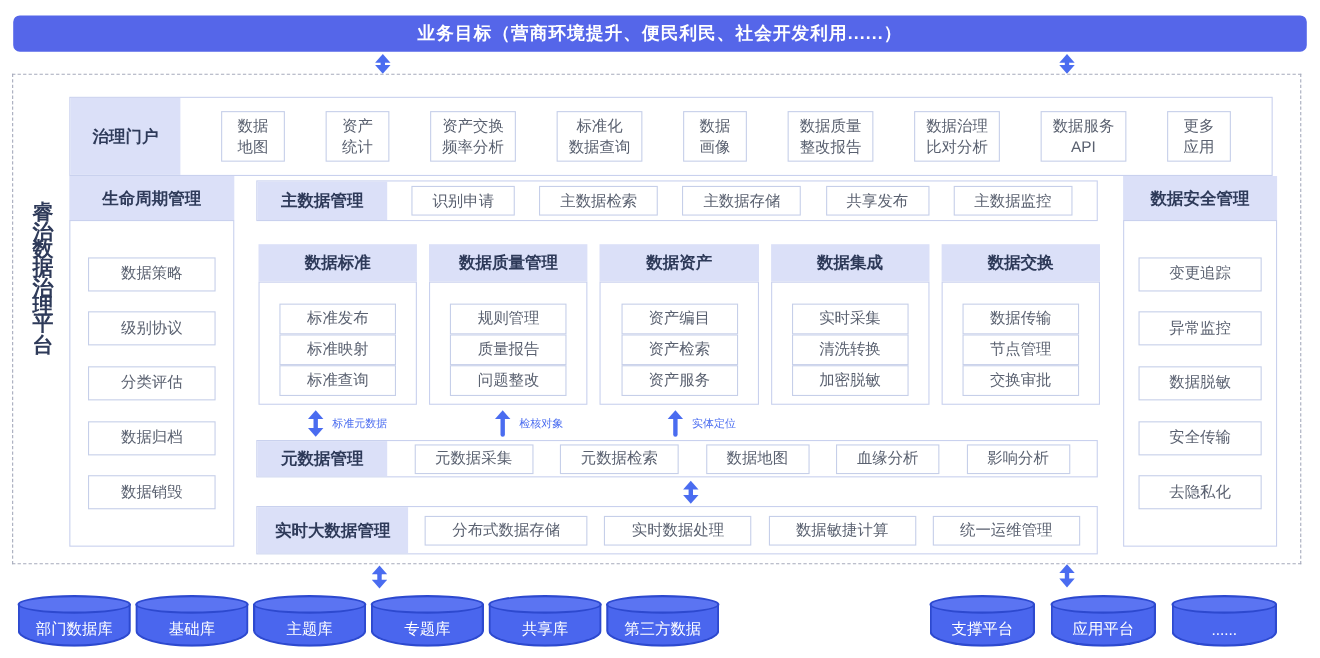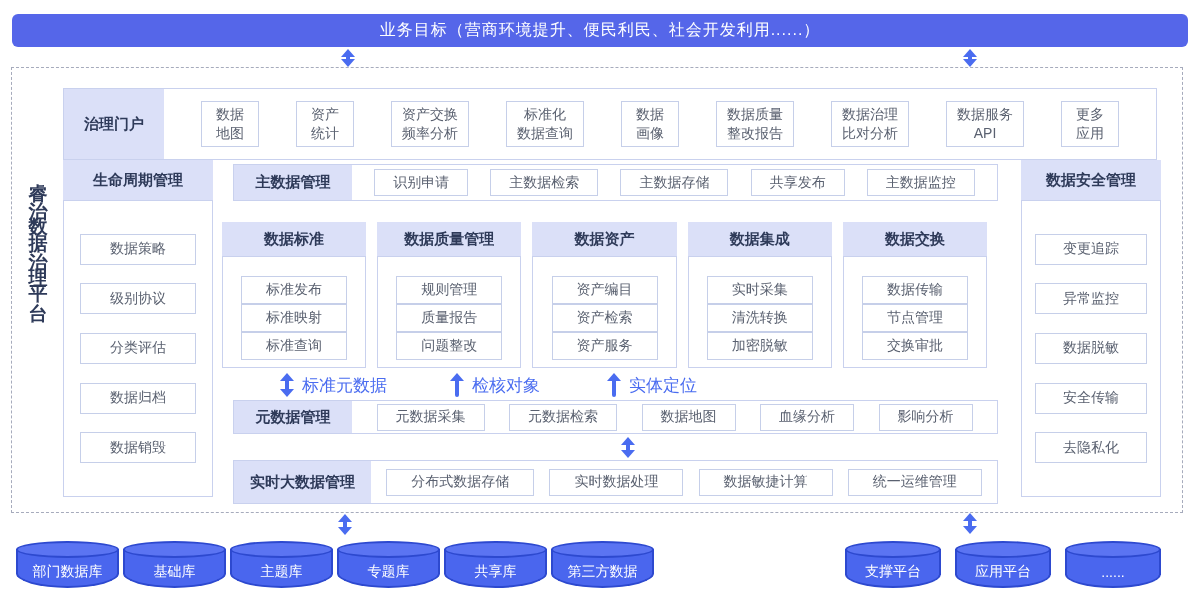--- a/index.html
+++ b/index.html
@@ -2,21 +2,21 @@
 <html><head>
 <meta charset="utf-8">
 <style>
   * { margin:0; padding:0; box-sizing:border-box; }
   html,body { background:#fff; }
   body { font-family:"Liberation Sans","DejaVu Sans",sans-serif; }
   .stage { position:relative; width:1200px; height:598px; background:#fff; overflow:hidden; }
 
   
   .banner { position:absolute; left:12px; top:14px; width:1176px; height:33px;
-    background:#5566e9; border-radius:6px; color:#fff; font-size:16px; font-weight:normal;
+    background:#5566e9; border-radius:6px; color:#fff; font-size:16px; font-weight:bold;
     display:flex; align-items:center; justify-content:center; letter-spacing:1px; }
 
   
   .frame { position:absolute; left:11px; top:67px; width:1172px; height:446px;
     border:1px dashed #a6abbc; }
 
   
   .vtitle { position:absolute; left:26px; top:168px; writing-mode:vertical-lr; text-orientation:upright;
     font-size:19px; font-weight:bold; color:#2e3a59; letter-spacing:17px; line-height:24px; }
 
@@ -56,21 +56,21 @@
   .varrow .stem { position:absolute; left:5px; width:4px; top:6px; bottom:6px; background:#4a6cf0; border-radius:2px; }
   .varrow.single .stem { bottom:0; }
   .varrow .up { position:absolute; top:0; left:0; width:0; height:0;
     border-left:7px solid transparent; border-right:7px solid transparent; border-bottom:8px solid #4a6cf0; }
   .varrow .down { position:absolute; bottom:0; left:0; width:0; height:0;
     border-left:7px solid transparent; border-right:7px solid transparent; border-top:8px solid #4a6cf0; }
 
   
   .flow-group { position:absolute; display:flex; align-items:center; gap:8px; height:24px; }
   .flow-group .varrow { position:relative; width:14px; height:24px; flex-shrink:0; }
-  .flow-label { color:#4a6cf0; font-size:17px; }
+  .flow-label { color:#4a6cf0; font-size:10px; }
 
   
   .cyl-group { position:absolute; display:flex; gap:4px; }
   .cyl { position:relative; width:103px; height:47px; }
   .cyl-body { position:absolute; left:0; right:0; top:8px; bottom:0; background:#4a66ee;
     border:2px solid #2d49cf; border-top:none; border-radius:0 0 52px 52px / 0 0 15px 15px; }
   .cyl-top { position:absolute; left:0; right:0; top:0; height:17px; background:#5b74f2;
     border:2px solid #2d49cf; border-radius:50%; }
   .cyl-label { position:absolute; left:0; right:0; top:14px; bottom:0; color:#fff; font-size:14px;
     display:flex; align-items:center; justify-content:center; }
@@ -136,21 +136,21 @@
     <div class="row-label" style="width:118px">主数据管理</div>
     <div class="row-items">
       <div class="ibox pad">识别申请</div>
       <div class="ibox pad">主数据检索</div>
       <div class="ibox pad">主数据存储</div>
       <div class="ibox pad">共享发布</div>
       <div class="ibox pad">主数据监控</div>
     </div>
   </div>
 
-  <div class="modules" style="left:222px;top:222px;width:765px;height:146px">
+  <div class="modules" style="left:235px;top:222px;width:765px;height:146px">
     <div class="module">
       <div class="module-header">数据标准</div>
       <div class="module-body">
         <div class="ibox">标准发布</div>
         <div class="ibox">标准映射</div>
         <div class="ibox">标准查询</div>
       </div>
     </div>
     <div class="module">
       <div class="module-header">数据质量管理</div>

